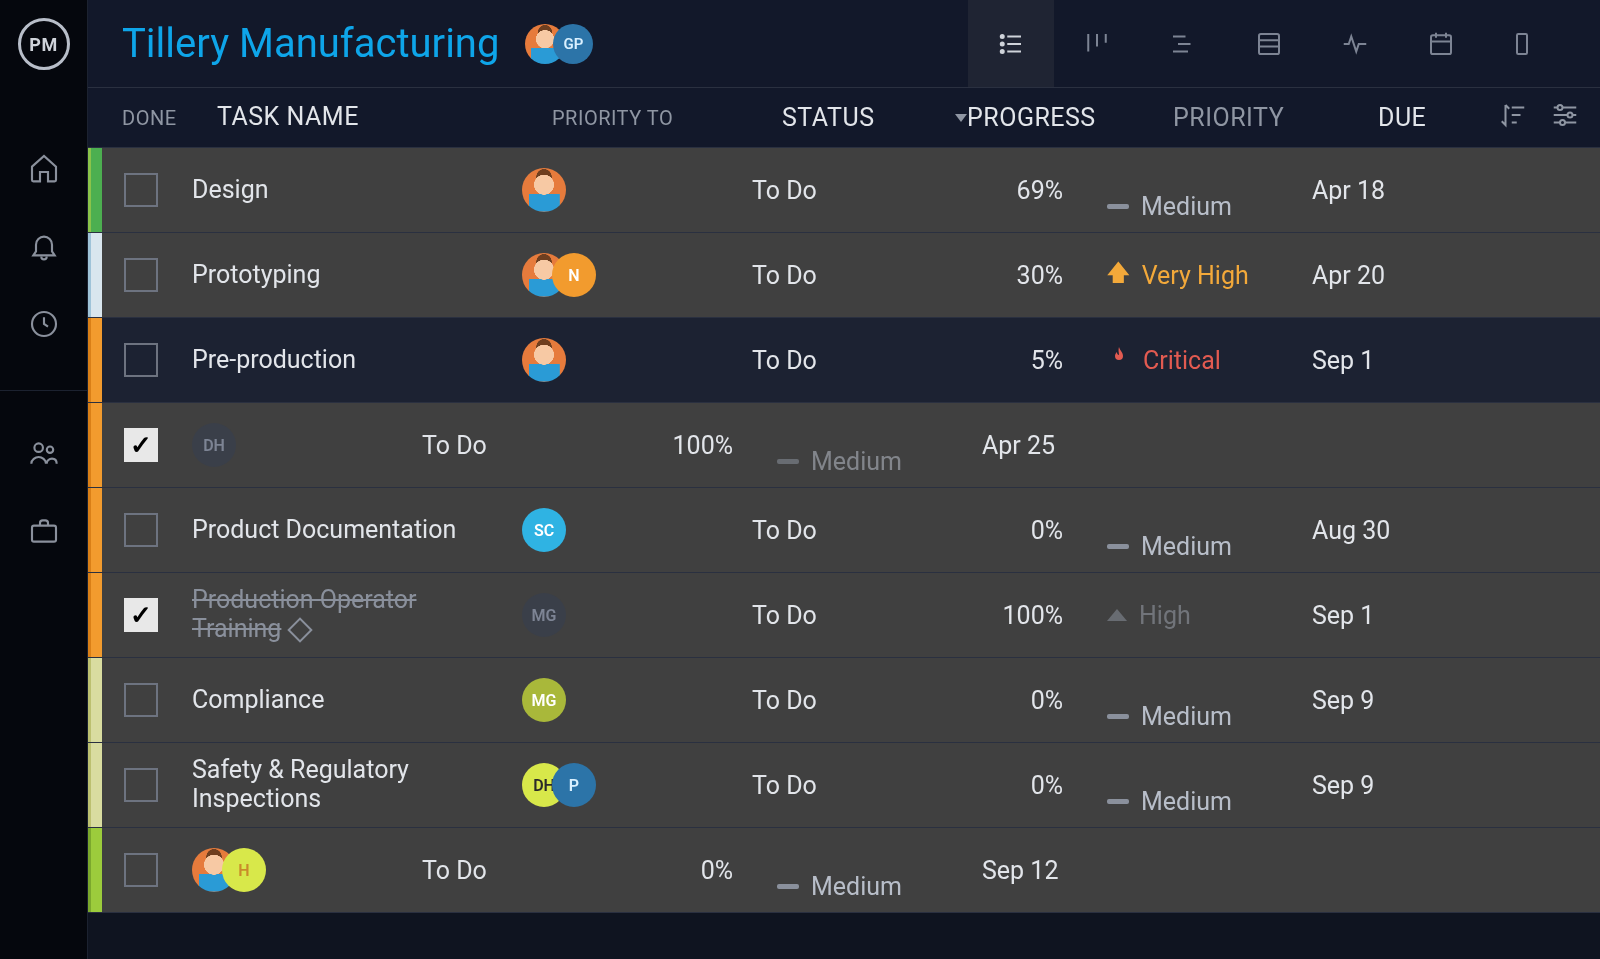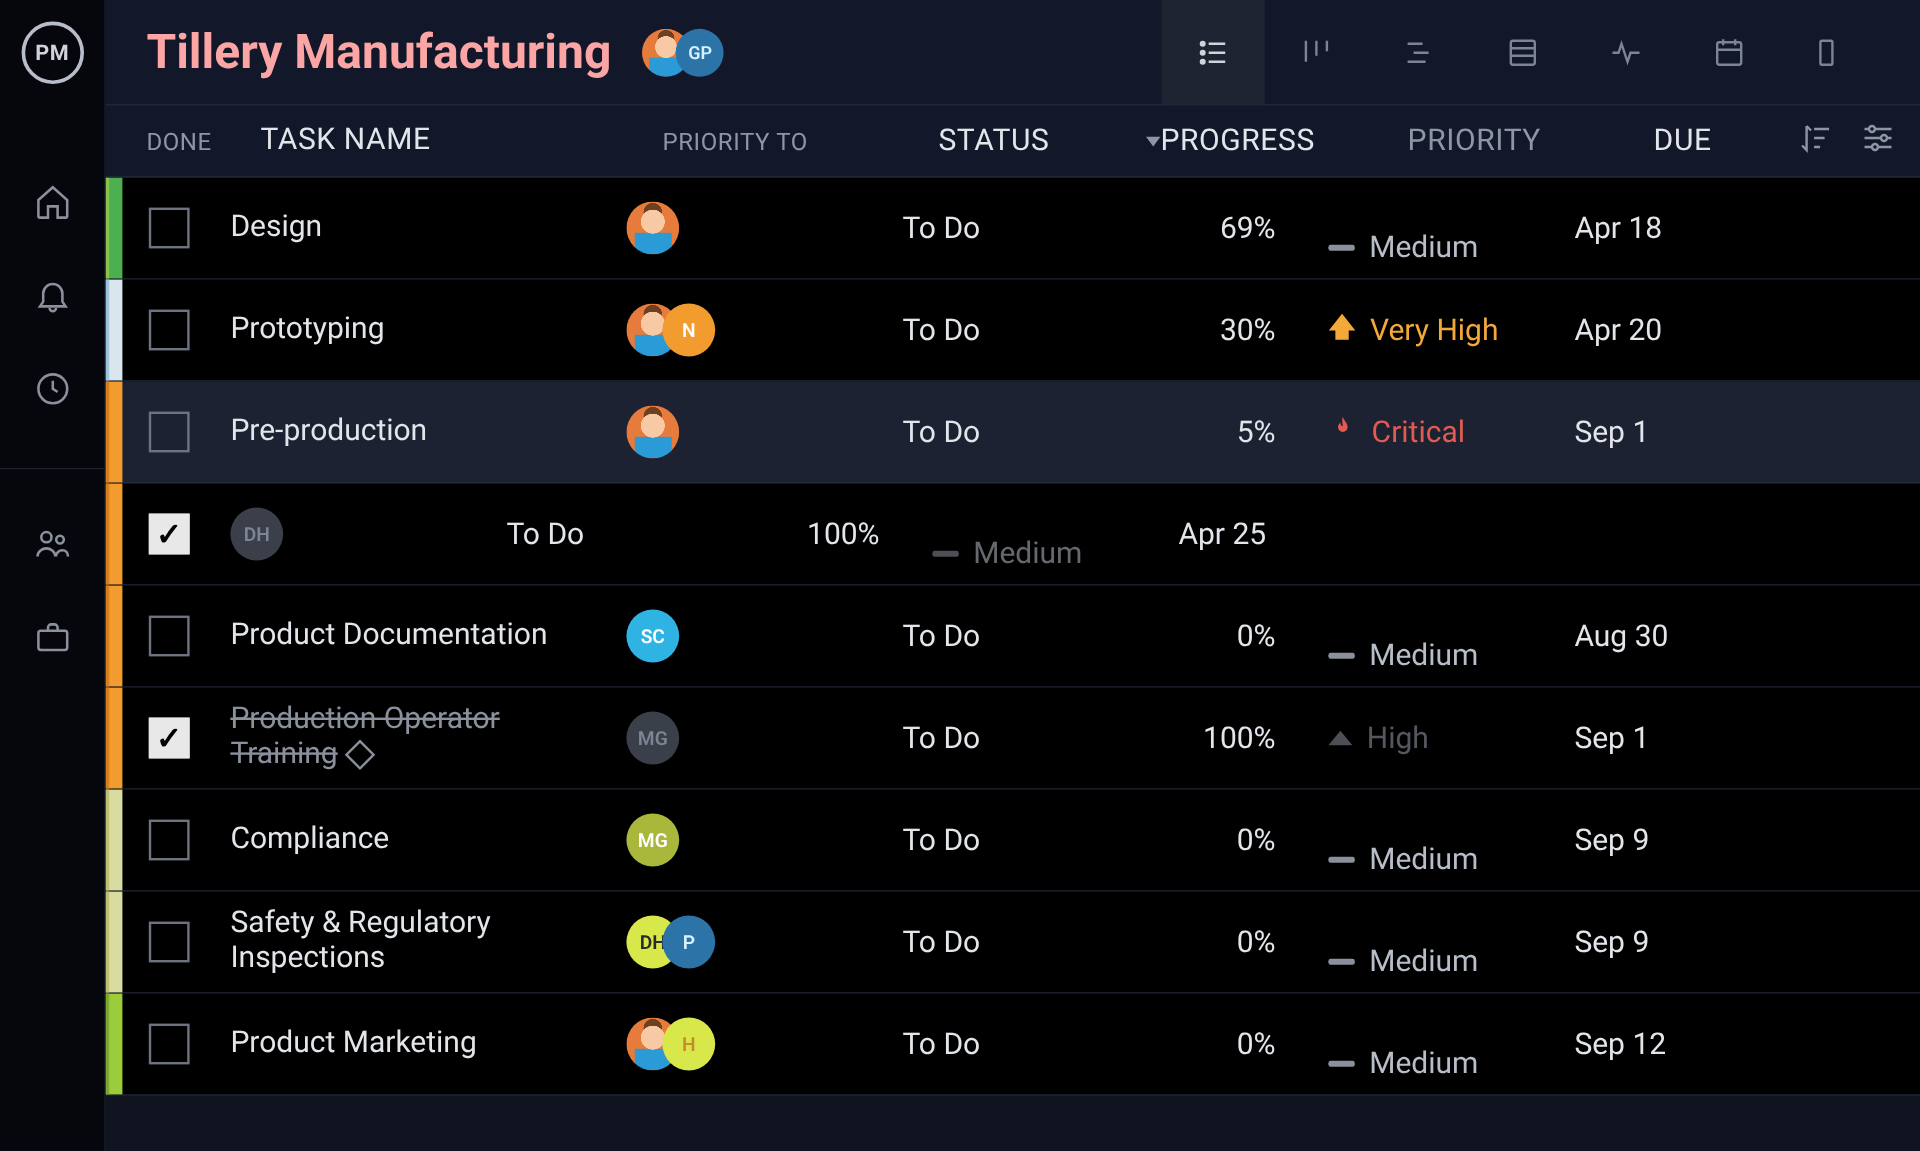--- a/index.html
+++ b/index.html
@@ -28,21 +28,21 @@
   
   .main { flex: 1; display: flex; flex-direction: column; }
 
   
   .header {
     height: 88px; display: flex; align-items: center;
     padding: 0 30px 0 34px;
     border-bottom: 1px solid #2a3040;
     background: #12182a;
   }
-  .title { font-size: 40px; font-weight: 700; color: #fca5a5; }
+  .title { font-size: 40px; font-weight: 400; color: #0ea5e9; }
   .header-avatars { display: flex; margin-left: 26px; }
   .av { width: 40px; height: 40px; border-radius: 50%; display: flex; align-items: center; justify-content: center; font-size: 15px; font-weight: 600; }
   .av + .av { margin-left: -12px; }
   .av-face {
     background: radial-gradient(circle at 50% 38%, #f7c9a4 0 28%, transparent 29%),
                 radial-gradient(circle at 50% 20%, #6e3f20 0 18%, transparent 19%),
                 linear-gradient(#2a9bd6,#2a9bd6) 50% 100%/70% 40% no-repeat,
                 #e67b3c;
   }
   .spacer { flex: 1; }
@@ -73,21 +73,21 @@
   .col-header .tools svg{width:30px;height:30px;stroke:currentColor;fill:none;stroke-width:1.6;}
 
   
   .list { flex:1; overflow:hidden; }
   .row {
     display:flex; align-items:center;
     height: 85px;
     padding-left: 0; padding-right: 20px;
     border-bottom: 1px solid #2a3040;
     position: relative;
-    background:#000000;
+    background:#404040;
   }
   .row.selected { background:#1c2232; }
   .row .stripe { width: 14px; height: 100%; flex:0 0 14px; }
   .row .pad { width: 22px; flex:0 0 22px;}
   .stripe.green  { background:#4caf50; border-left:3px solid #8bc34a;}
   .stripe.blue   { background:#d9e6ee; border-left:3px solid #9fc3d8;}
   .stripe.orange { background:#f29b2e; border-left:3px solid #d97f17;}
   .stripe.olive  { background:#d9dca0; border-left:3px solid #bcc070;}
   .stripe.lime   { background:#9ccc3c; border-left:3px solid #7ba82d;}
 
@@ -372,21 +372,20 @@
           <div class="c-prio prio-medium">
             <span class="glyph"></span>
             <span>Medium</span>
           </div>
           <div class="c-due">Sep 9</div>
         </div>
         <div class="row">
           <div class="stripe lime"></div>
           <div class="pad"></div>
           <div class="chk"></div>
-          <div class="c-name">Product Marketing</div>
           <div class="c-assign">
             <div class="av av-face"></div>
             <div class="av" style="background: rgb(216, 232, 74); color: rgb(201, 139, 42);">H</div>
           </div>
           <div class="c-status">To Do</div>
           <div class="c-prog">0%</div>
           <div class="c-prio prio-medium">
             <span class="glyph"></span>
             <span>Medium</span>
           </div>

